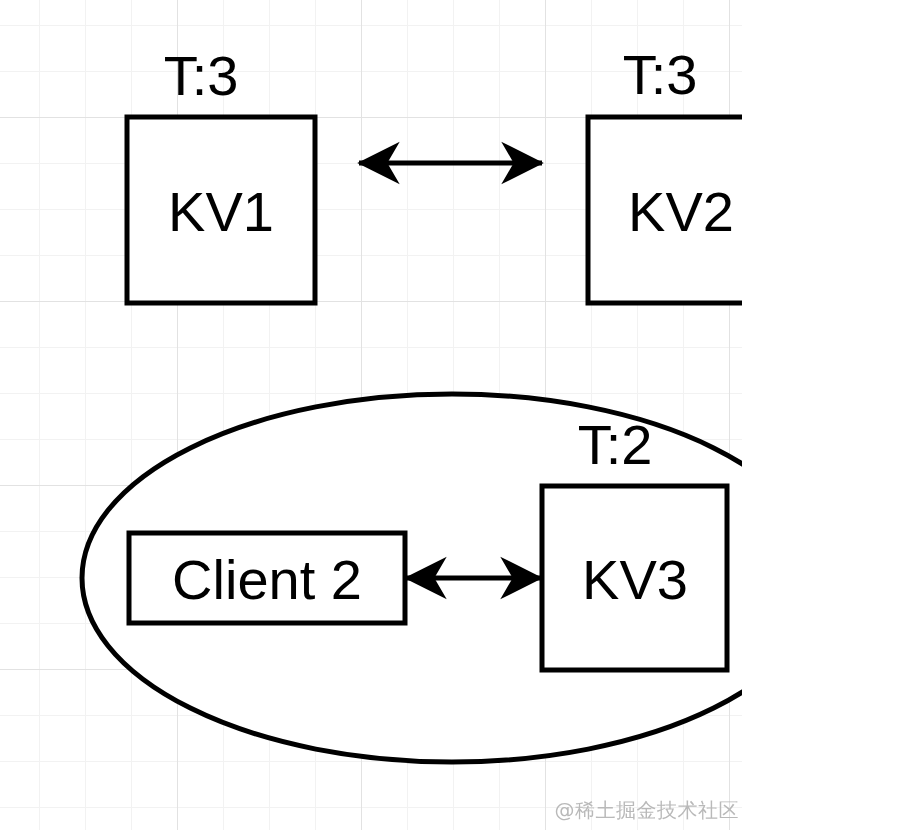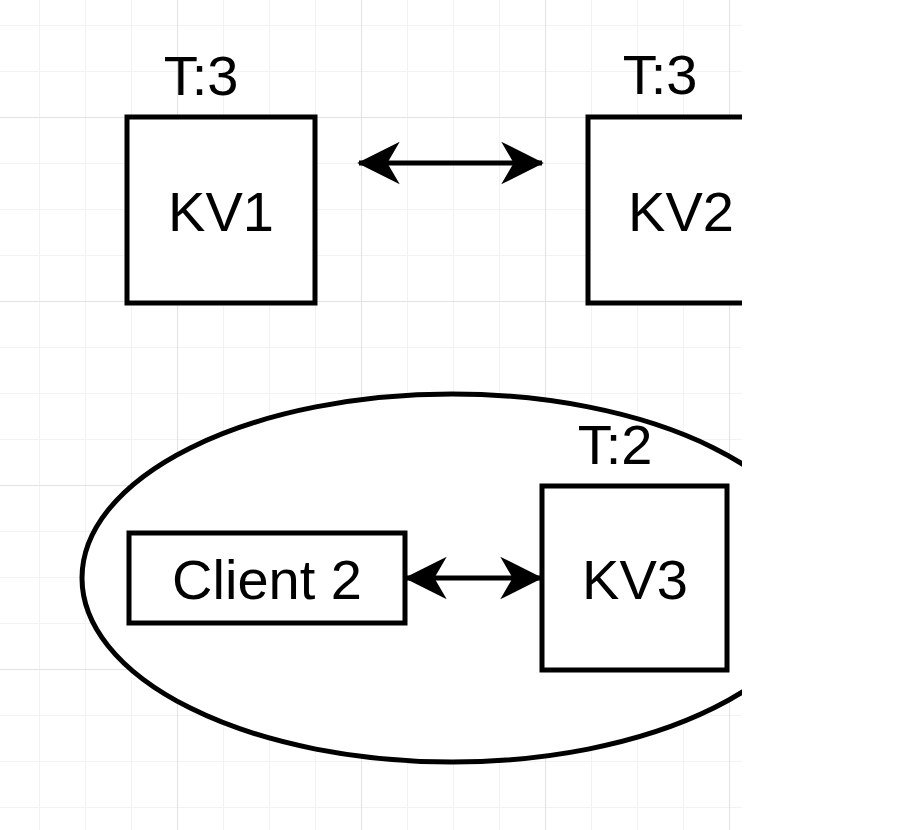--- a/index.html
+++ b/index.html
@@ -91,13 +91,14 @@
     <rect class="shape" x="129" y="533" width="276" height="90"></rect>
     <text class="node-label" x="267" y="599">Client 2</text>
 
     <rect class="shape" x="542" y="486" width="185" height="184"></rect>
     <text class="tag-label" x="615" y="464">T:2</text>
     <text class="node-label" x="635" y="599">KV3</text>
 
     <line class="conn" x1="406" y1="578" x2="541" y2="578" marker-start="url(#ah-start)" marker-end="url(#ah-end)"></line>
   </svg>
 
+  <div class="watermark">@稀土掘金技术社区</div>
 </div>
 
 </body></html>

